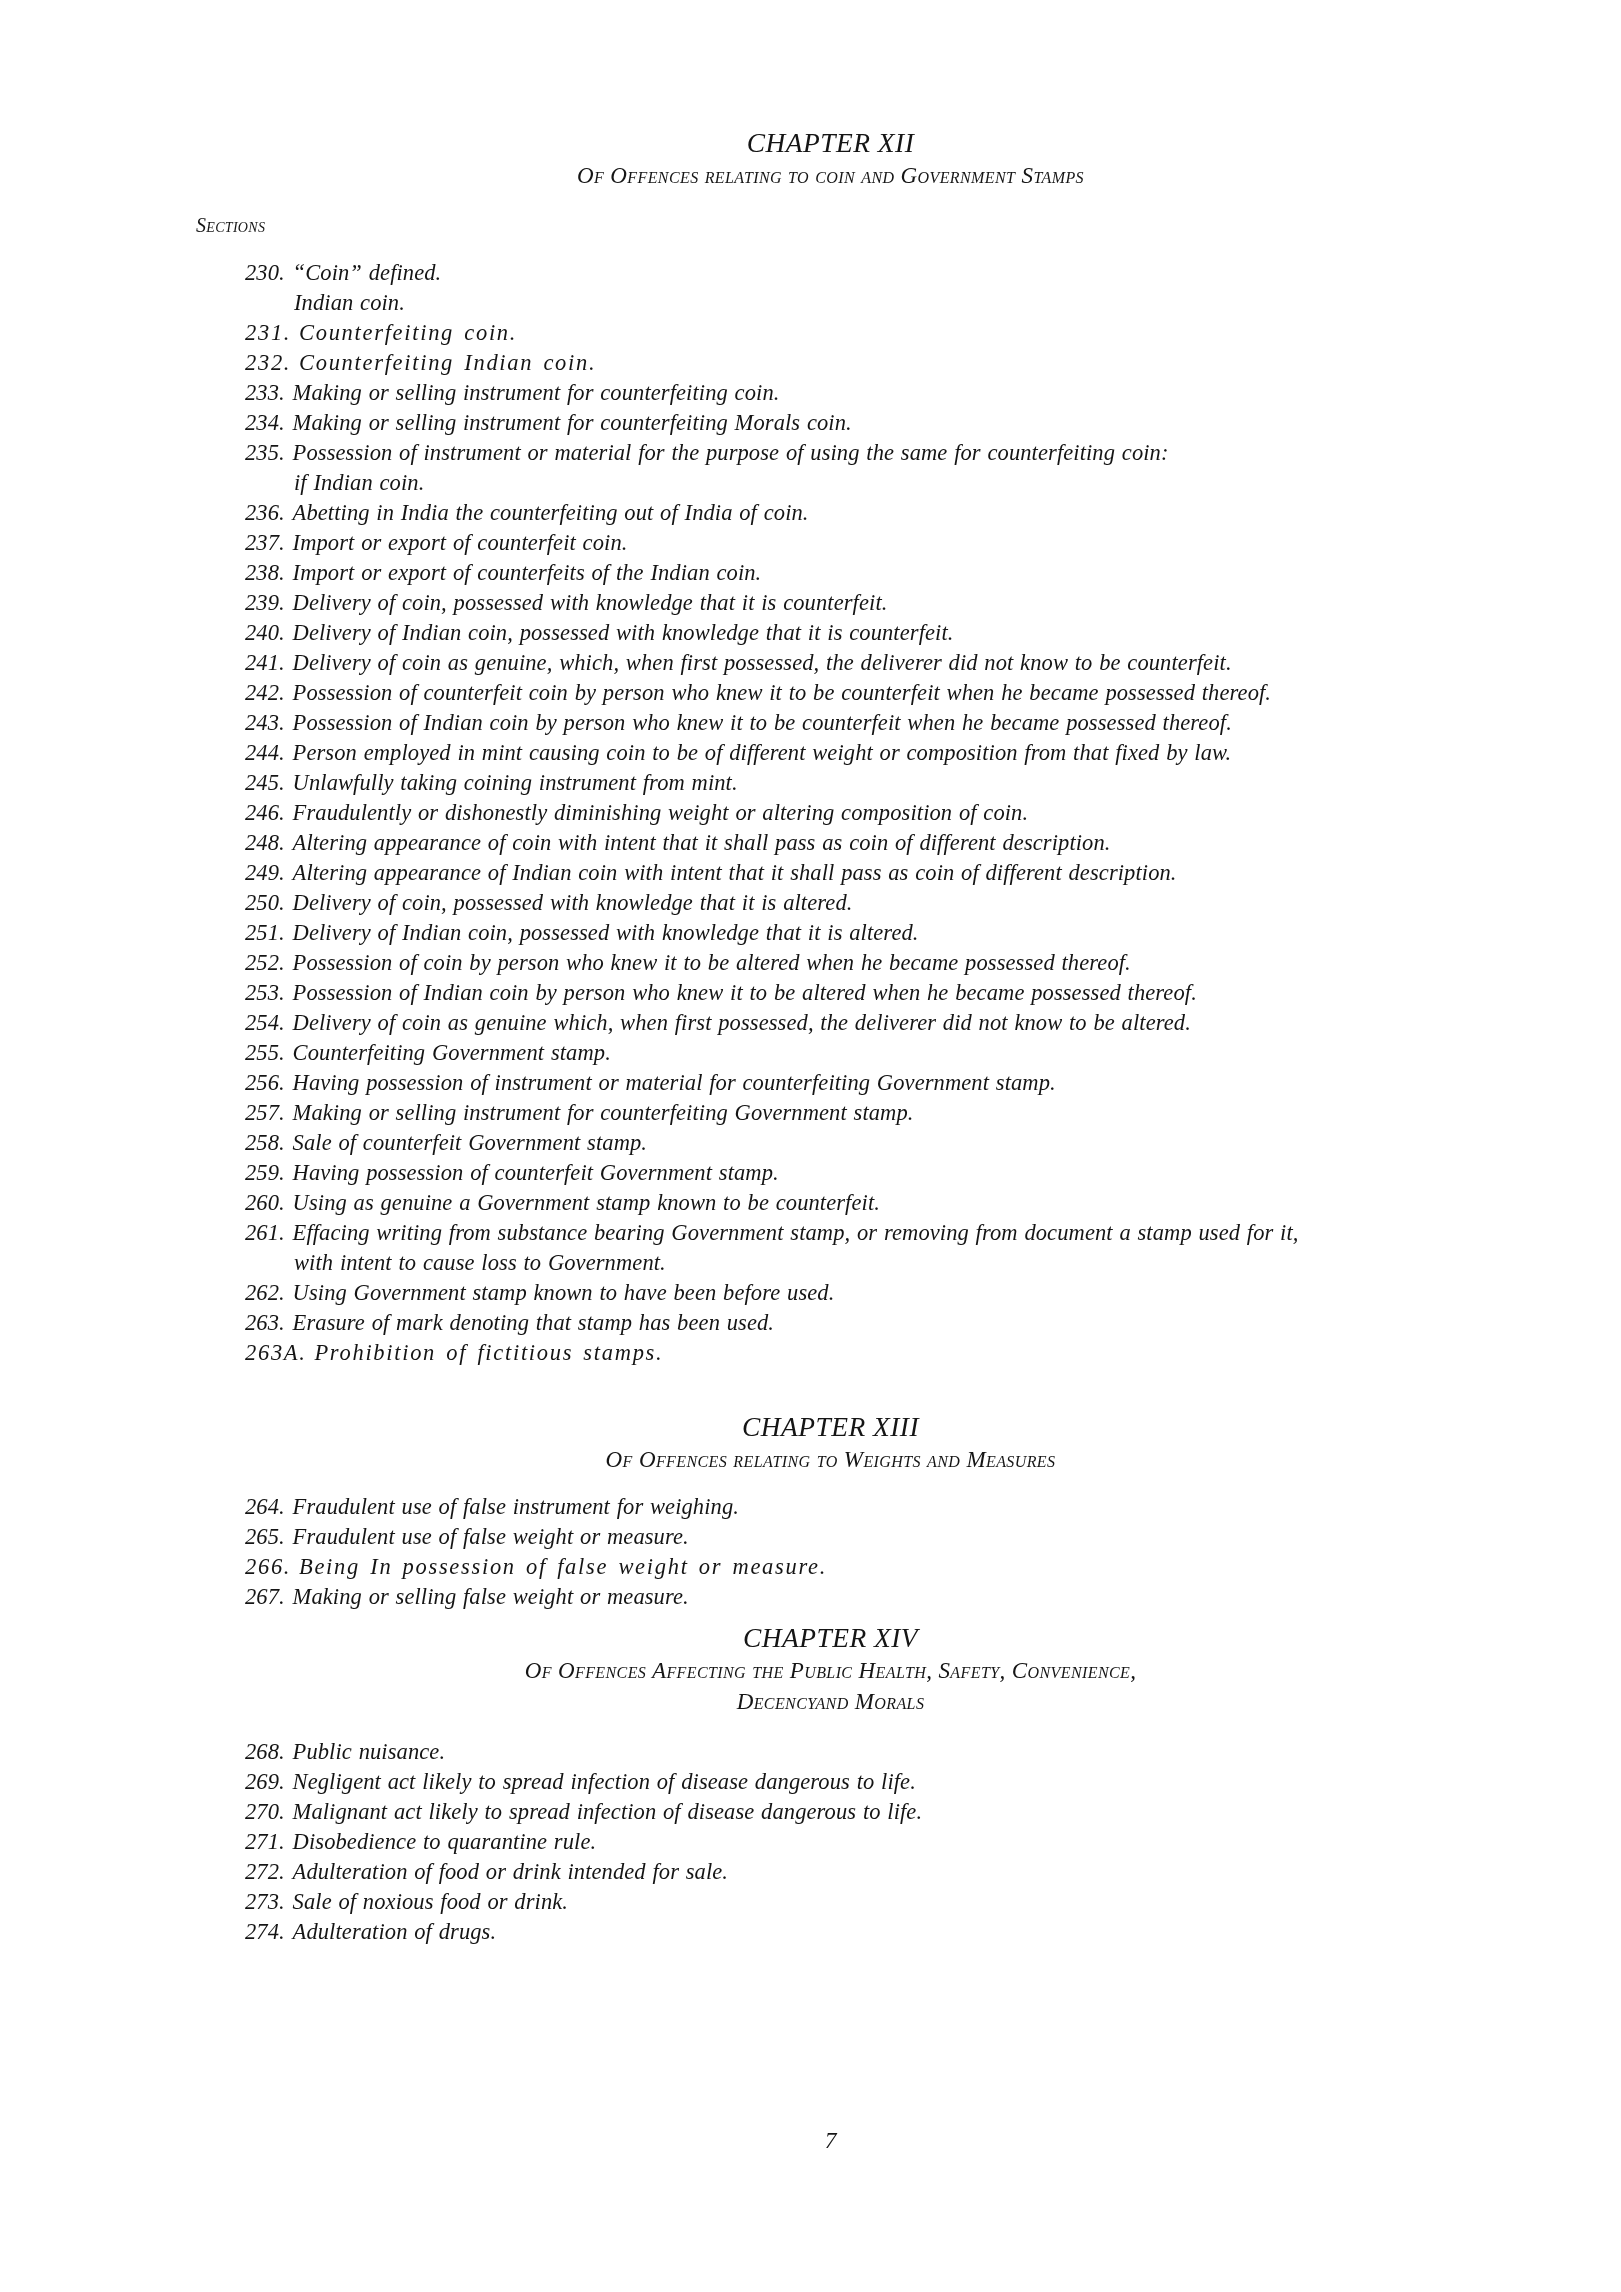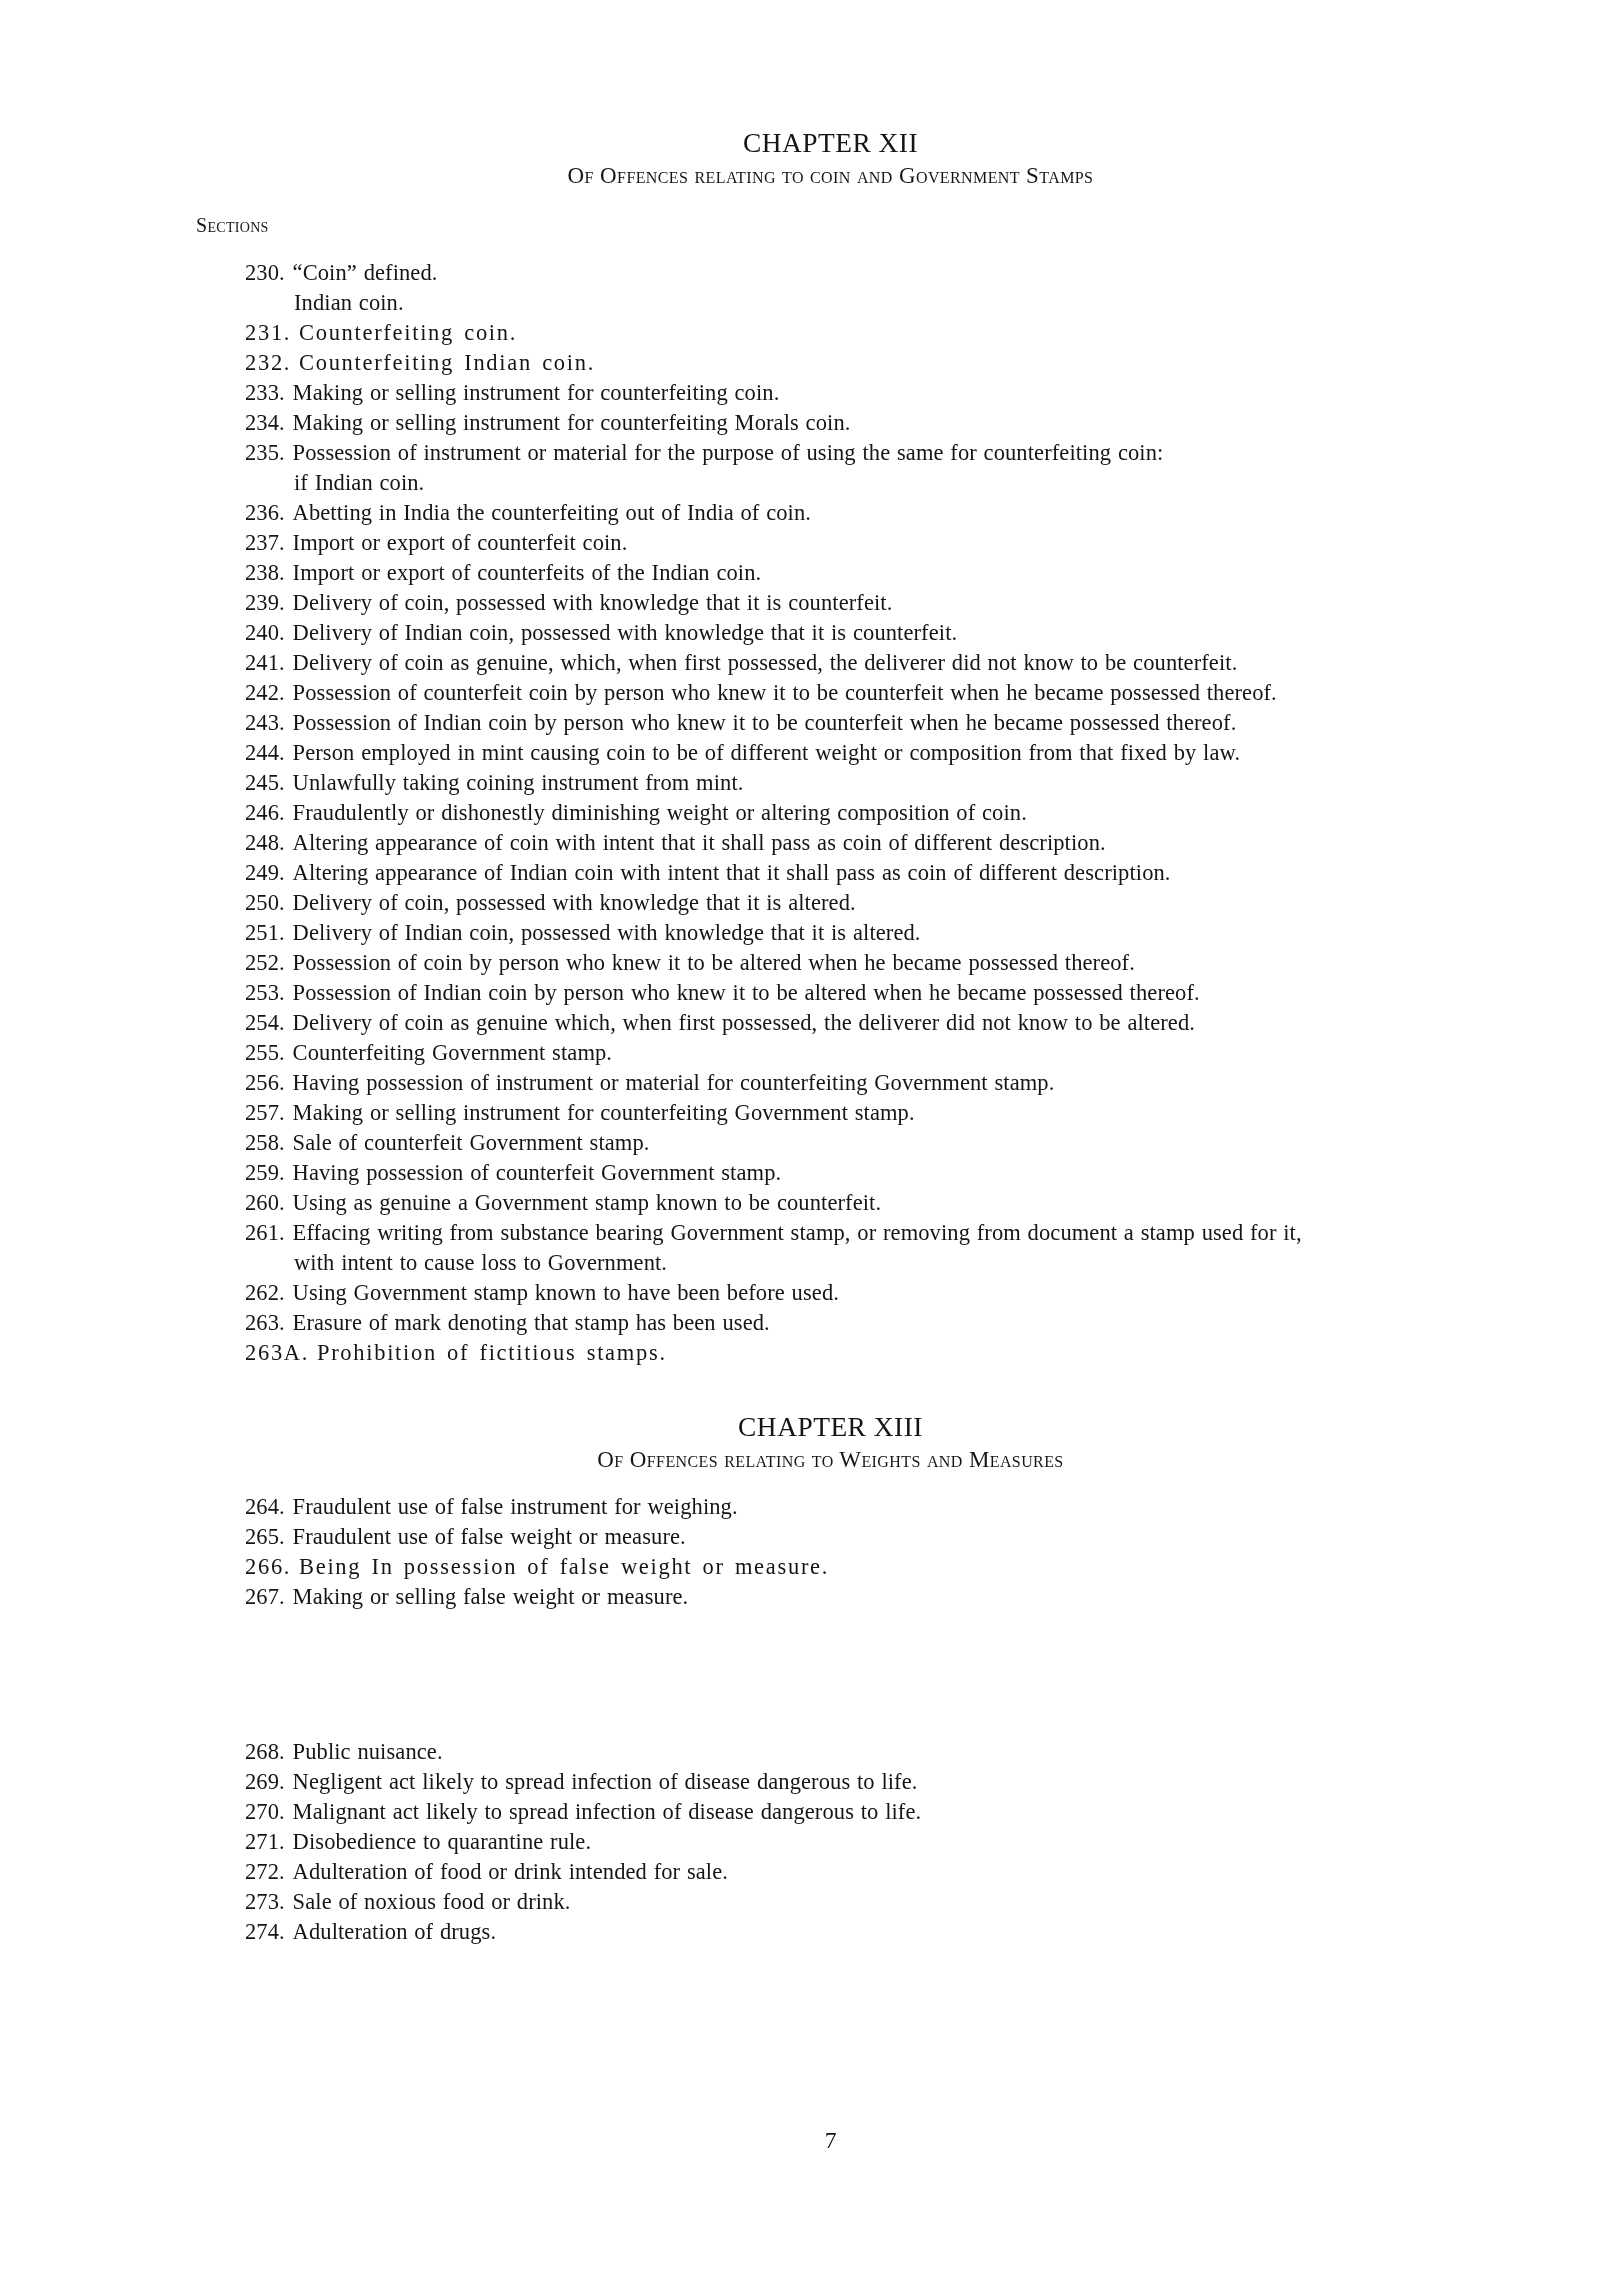--- a/index.html
+++ b/index.html
@@ -17,21 +17,21 @@
     overflow: hidden;
   }
   
   .doc {
     position: absolute;
     left: 196px;
     top: 0;
     width: 1269px;
     height: 100%;
   }
-  .abs { position: absolute; left: 0; width: 100%; }
+  .abs { position: absolute; left: 0; width: 100%; font-style: italic; }
 
   .chap-head { text-align: center; }
   .chap-title {
     font-size: 27.4px;
     line-height: 33px;
     letter-spacing: 0.5px;
   }
   .chap-sub {
     font-variant: small-caps;
     font-size: 23px;
@@ -120,20 +120,25 @@
       <div class="chap-sub">Of Offences relating to Weights and Measures</div>
     </div>
 
     <div class="abs toc-list" style="top:1492px" id="list-1">
         <div class="toc-item"><span class="num">264.</span><span class="txt">Fraudulent use of false instrument for weighing.</span></div>
         <div class="toc-item"><span class="num">265.</span><span class="txt">Fraudulent use of false weight or measure.</span></div>
         <div class="toc-item spaced"><span class="num">266.</span><span class="txt">Being In possession of false weight or measure.</span></div>
         <div class="toc-item"><span class="num">267.</span><span class="txt">Making or selling false weight or measure.</span></div>
       </div>
 
+    <div class="abs chap-head" style="top:1622px">
+      <div class="chap-title">CHAPTER XIV</div>
+      <div class="chap-sub">Of Offences Affecting the Public Health, Safety, Convenience,</div>
+      <div class="chap-sub">Decencyand Morals</div>
+    </div>
 
     <div class="abs toc-list" style="top:1737px" id="list-2">
         <div class="toc-item"><span class="num">268.</span><span class="txt">Public nuisance.</span></div>
         <div class="toc-item"><span class="num">269.</span><span class="txt">Negligent act likely to spread infection of disease dangerous to life.</span></div>
         <div class="toc-item"><span class="num">270.</span><span class="txt">Malignant act likely to spread infection of disease dangerous to life.</span></div>
         <div class="toc-item"><span class="num">271.</span><span class="txt">Disobedience to quarantine rule.</span></div>
         <div class="toc-item"><span class="num">272.</span><span class="txt">Adulteration of food or drink intended for sale.</span></div>
         <div class="toc-item"><span class="num">273.</span><span class="txt">Sale of noxious food or drink.</span></div>
         <div class="toc-item"><span class="num">274.</span><span class="txt">Adulteration of drugs.</span></div>
       </div>

